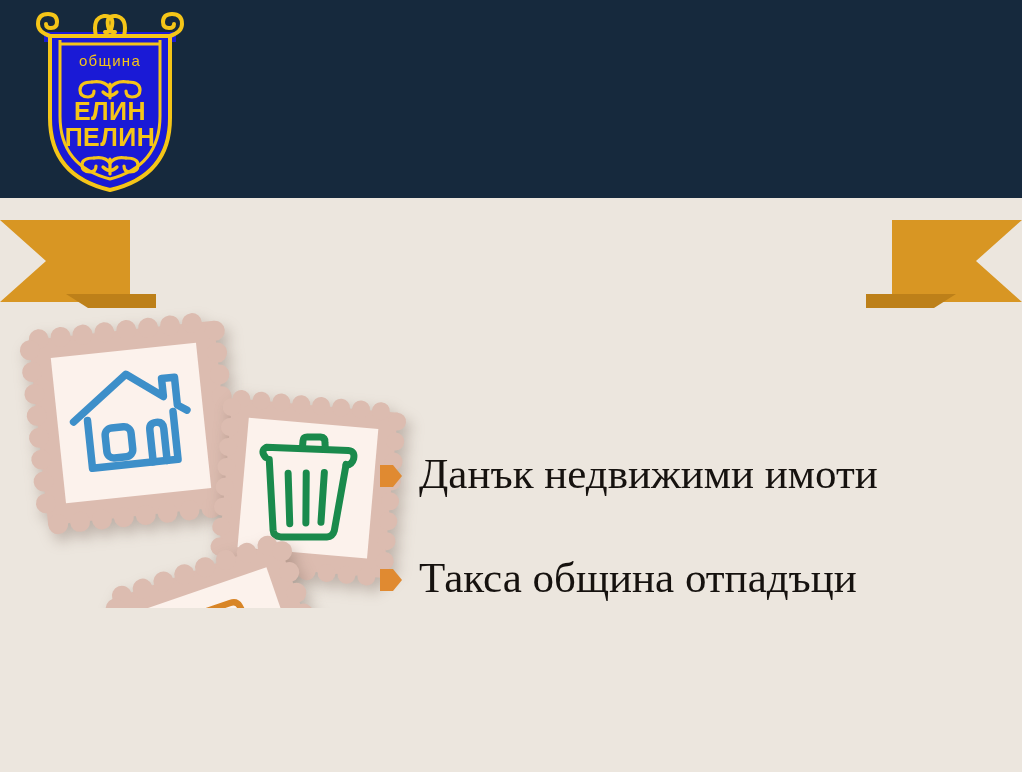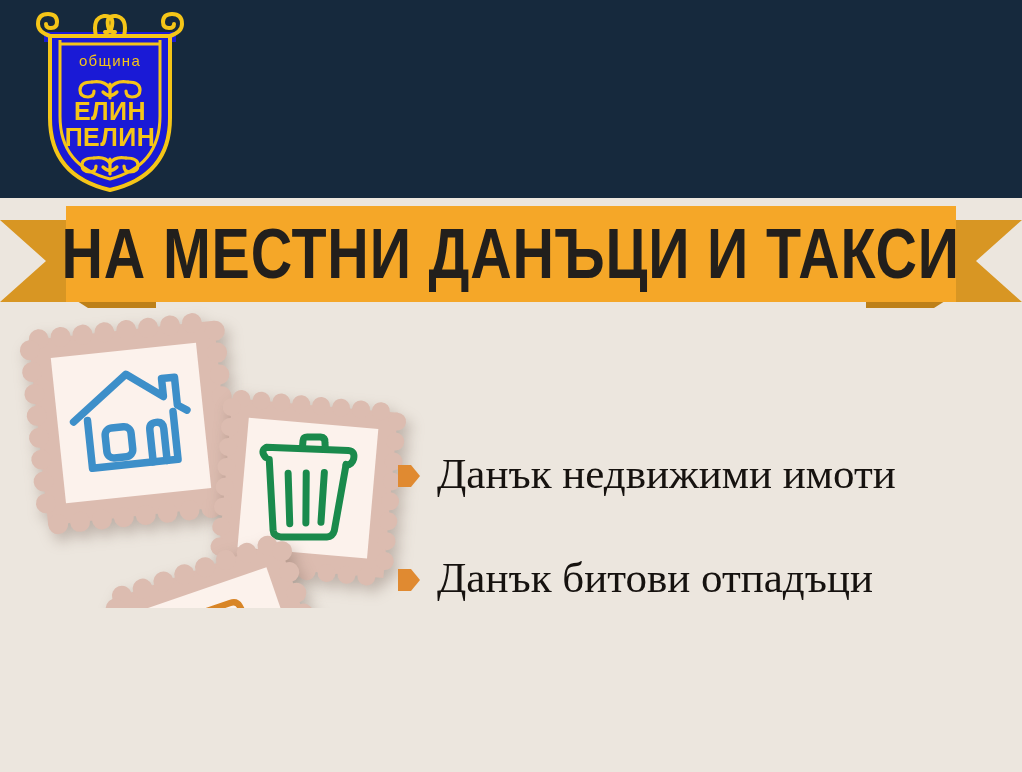--- a/index.html
+++ b/index.html
@@ -124,21 +124,21 @@
   
   .stamp {
     position: absolute;
     z-index: 3;
     filter: drop-shadow(5px 7px 7px rgba(120, 100, 90, 0.38));
   }
 
   
   .tax-list {
     position: absolute;
-    left: 398px;
+    left: 380px;
     top: 422px;
     width: 620px;
     z-index: 4;
   }
   .tax-item {
     display: flex;
     align-items: center;
     height: 104px;
   }
   .bullet {
@@ -210,23 +210,20 @@
         <path d="M73 161 Q80 168 87 161"></path>
       </g>
     </svg>
   </div>
 
   <div class="ribbon">
     <div class="ribbon-tail left"></div>
     <div class="ribbon-tail right"></div>
     <div class="ribbon-shadow left"></div>
     <div class="ribbon-shadow right"></div>
-    <div class="ribbon-main">
-      <span class="ribbon-text">НА МЕСТНИ ДАНЪЦИ И ТАКСИ</span>
-    </div>
   </div>
 
   <div class="stamp" style="left:16px; top:308px;">
     <svg width="230" height="230" viewBox="0 0 230 230">
       <g transform="rotate(-6 115 115)">
 
         <g fill="#dcbcb0">
           <rect x="22" y="22" width="186" height="186"></rect>
           <g>
             <circle cx="32" cy="22" r="10"></circle>
@@ -399,21 +396,21 @@
       <svg class="bullet" viewBox="0 0 22 26">
         <path d="M0 2 L13 2 L22 13 L13 24 L0 24 Z" fill="#e08a31"></path>
       </svg>
       <span class="tax-label">Данък недвижими имоти</span>
     </div>
 
     <div class="tax-item">
       <svg class="bullet" viewBox="0 0 22 26">
         <path d="M0 2 L13 2 L22 13 L13 24 L0 24 Z" fill="#e08a31"></path>
       </svg>
-      <span class="tax-label">Данък битови отпадъци</span>
+      <span class="tax-label">Такса община отпадъци</span>
     </div>
 
     <div class="tax-item">
       <svg class="bullet" viewBox="0 0 22 26">
         <path d="M0 2 L13 2 L22 13 L13 24 L0 24 Z" fill="#e08a31"></path>
       </svg>
     </div>
 
   </div>
 

